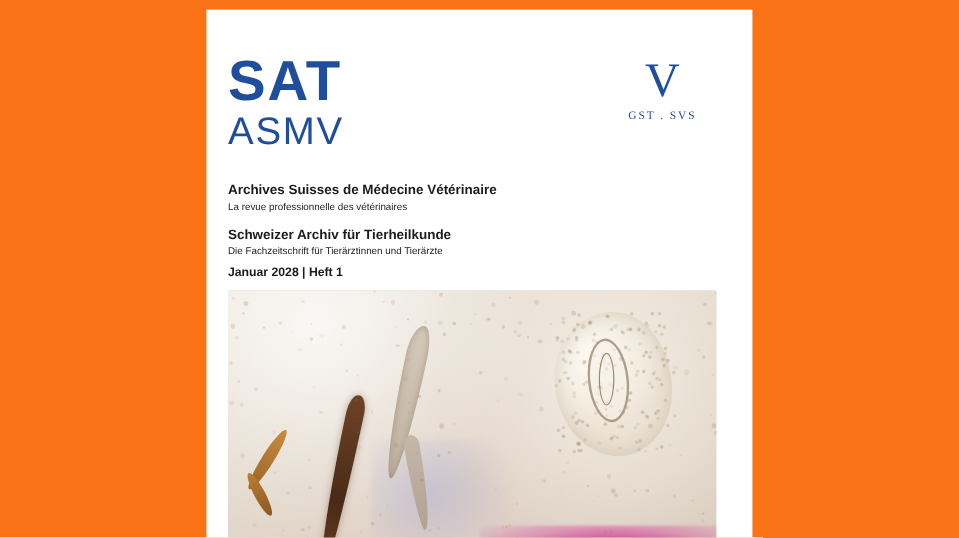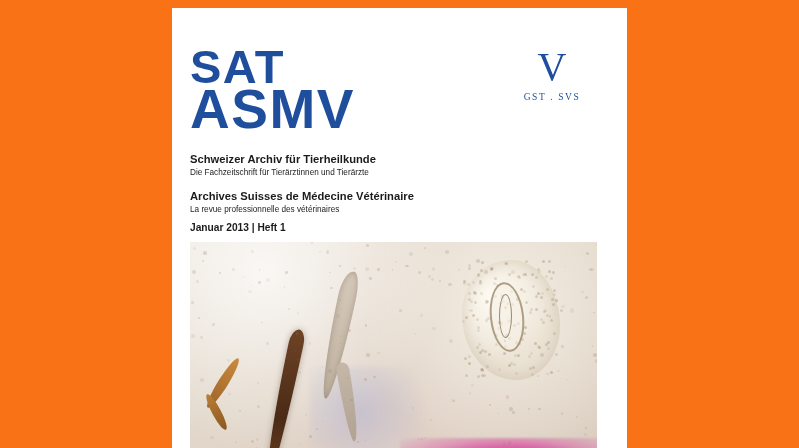--- a/index.html
+++ b/index.html
@@ -48,23 +48,23 @@
     line-height: 46px;
     font-weight: bold;
     letter-spacing: 1.5px;
     color: #1f4e9c;
     font-family: "Liberation Sans", sans-serif;
   }
   .title-asmv {
     position: absolute;
     left: 0;
     top: 42px;
-    font-size: 55px;
+    font-size: 32px;
     line-height: 46px;
-    font-weight: bold;
+    font-weight: normal;
     letter-spacing: 1.5px;
     color: #1f4e9c;
     font-family: "Liberation Sans", sans-serif;
   }
   .logo {
     position: absolute;
     right: 12px;
     top: 2px;
     width: 90px;
     text-align: center;
@@ -275,31 +275,31 @@
         <div class="title-sat">SAT</div>
         <div class="title-asmv">ASMV</div>
         <div class="logo">
           <div class="logo-mark">V</div>
           <div class="logo-text">GST . SVS</div>
         </div>
       </div>
 
       <div class="subtitles">
         <div class="sub-group">
+          <div class="sub-main">Archives Suisses de Médecine Vétérinaire</div>
+          <div class="sub-small">La revue professionnelle des vétérinaires</div>
+        </div>
+        <div class="sub-group">
           <div class="sub-main">Schweizer Archiv für Tierheilkunde</div>
           <div class="sub-small">Die Fachzeitschrift für Tierärztinnen und Tierärzte</div>
         </div>
-        <div class="sub-group">
-          <div class="sub-main">Archives Suisses de Médecine Vétérinaire</div>
-          <div class="sub-small">La revue professionnelle des vétérinaires</div>
-        </div>
       </div>
 
       <div class="issue-line">
-        <div class="issue-left">Januar 2013 | Heft 1</div>
+        <div class="issue-left">Januar 2028 | Heft 1</div>
       </div>
 
       <div class="cover-photo">
         <div class="photo-bg"></div>
         <div class="blue-wash"></div>
         <div class="egg-mass">
             <div class="egg-grain" style="left: 76.0462px; top: 85.7772px; opacity: 0.76;"></div>
             <div class="egg-grain" style="left: 90.0168px; top: 10.5578px; opacity: 0.67;"></div>
             <div class="egg-grain" style="left: 69.8255px; top: 25.292px; opacity: 0.37;"></div>
             <div class="egg-grain" style="left: 54.6387px; top: 62.3132px; opacity: 0.57;"></div>

